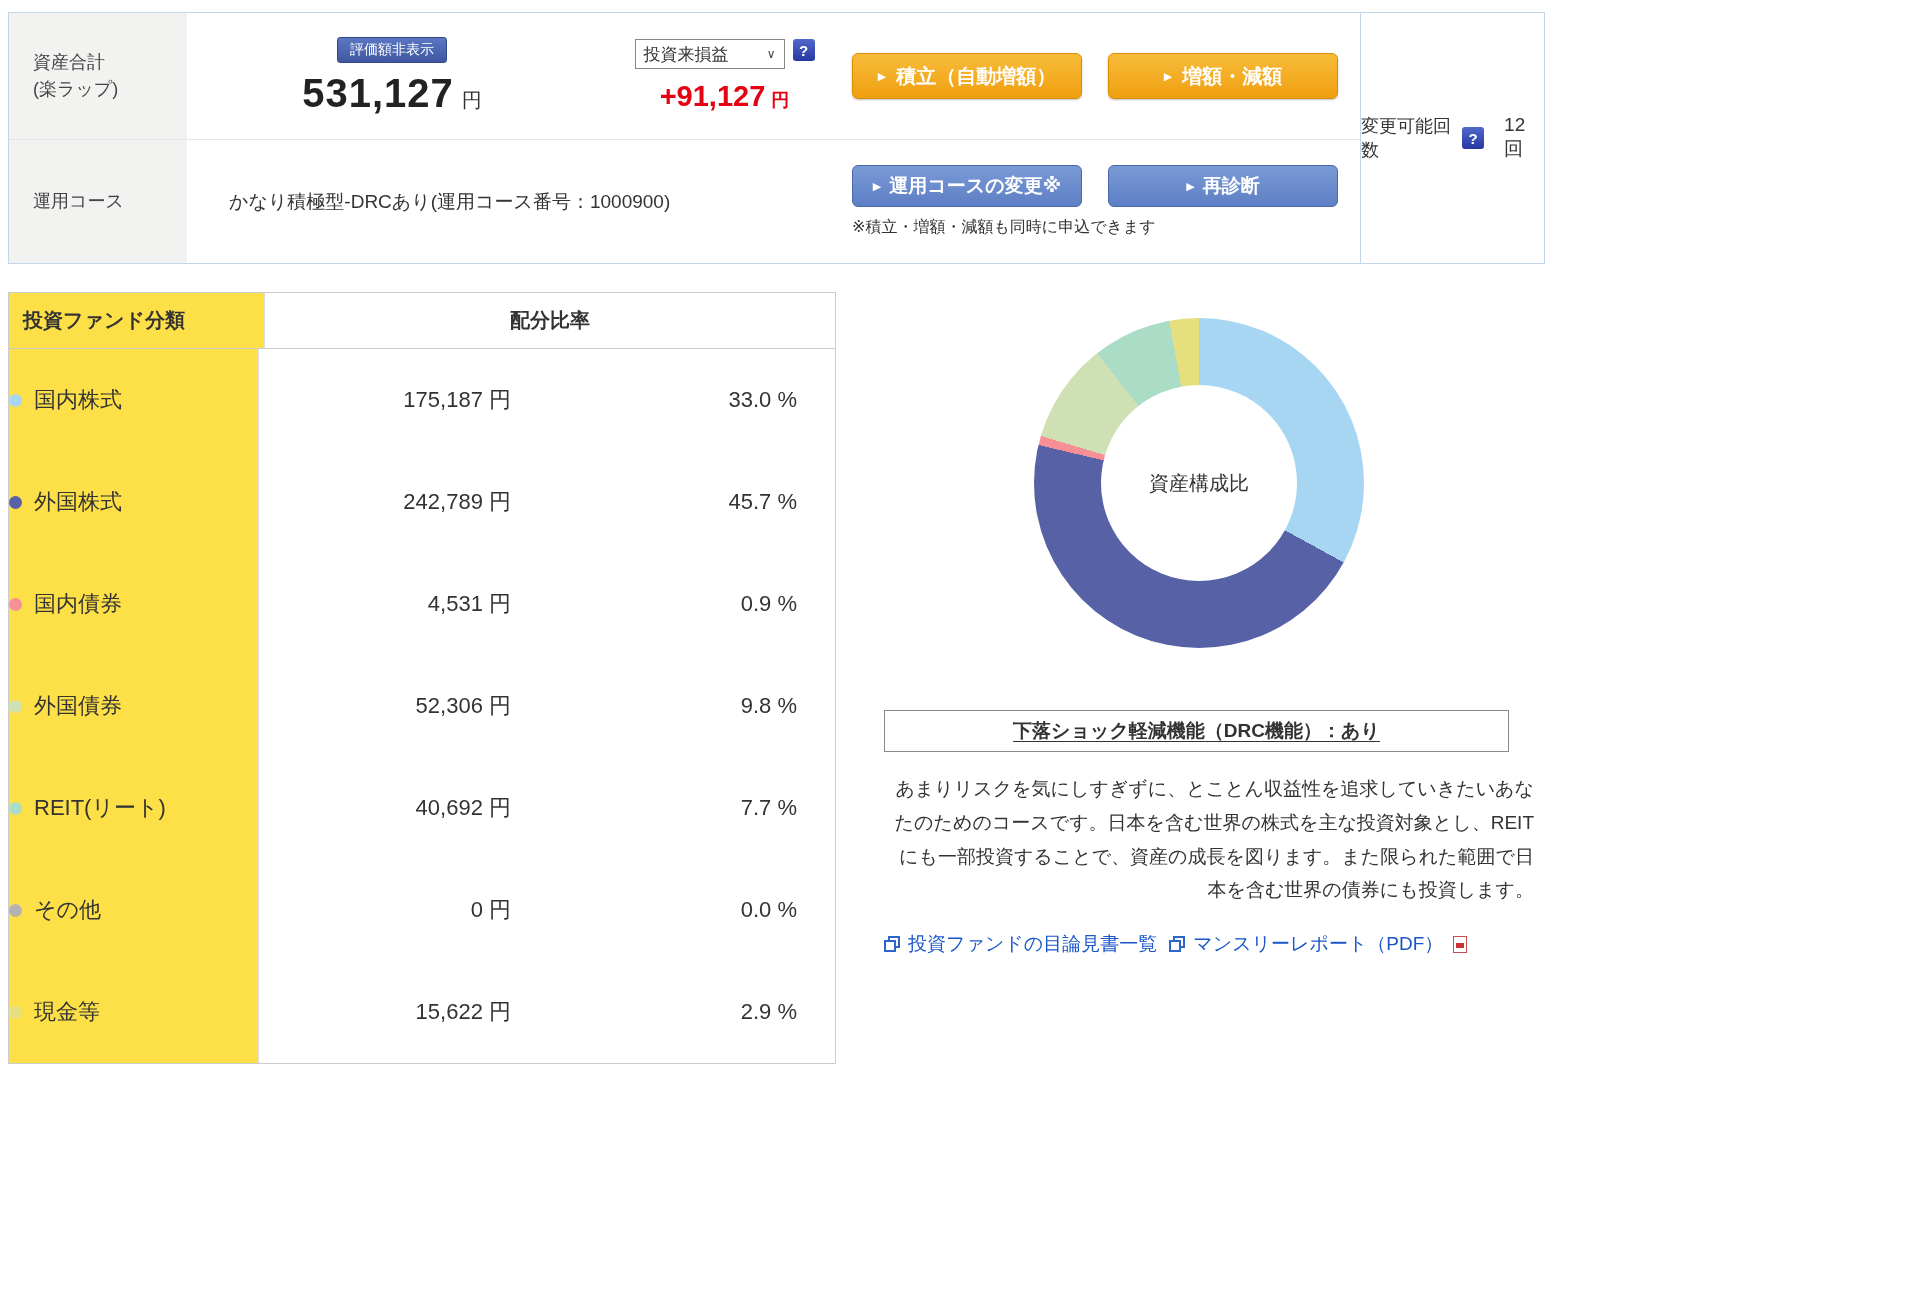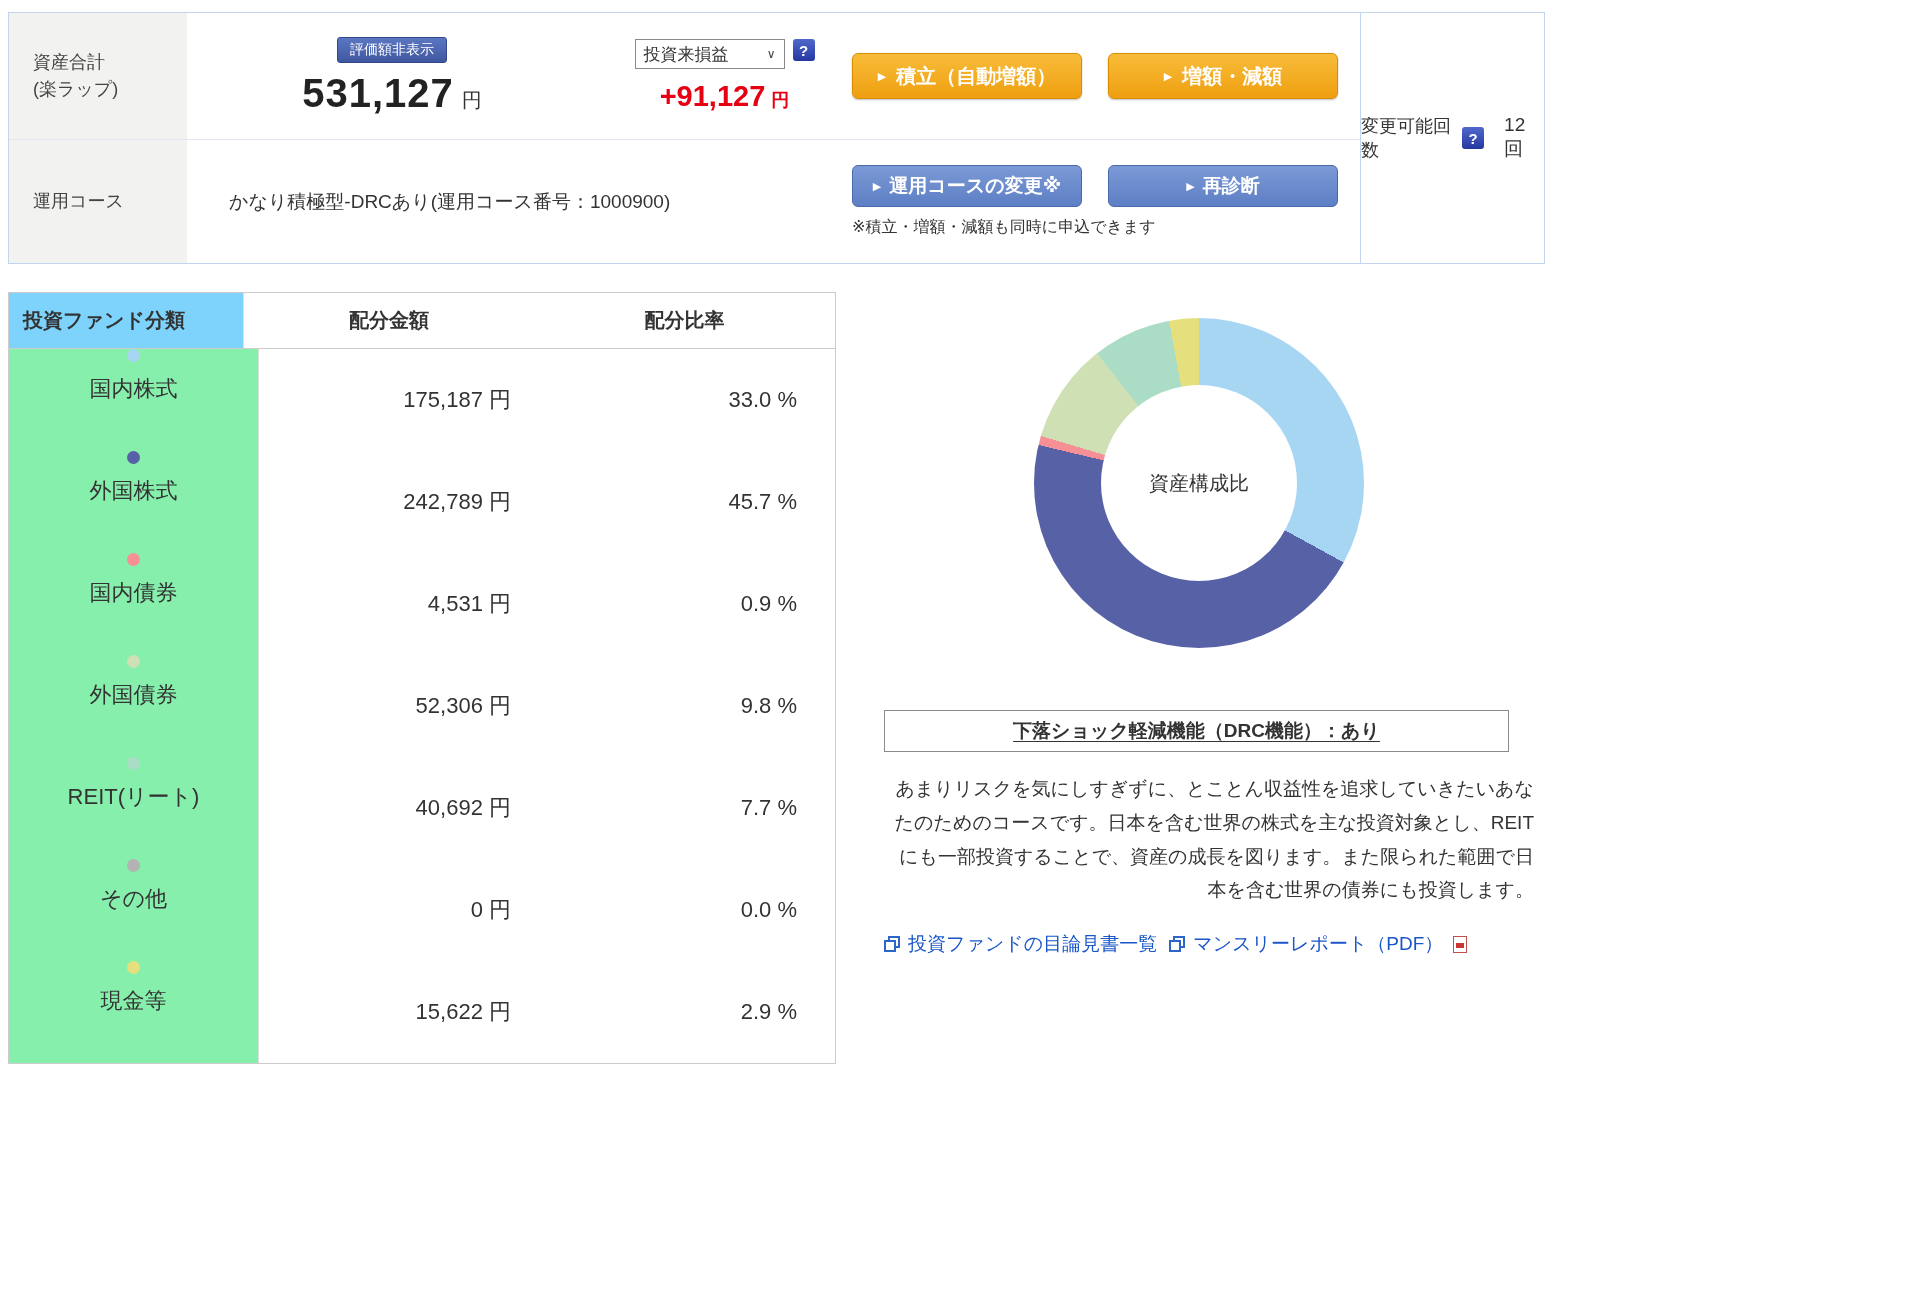--- a/index.html
+++ b/index.html
@@ -77,25 +77,25 @@
     align-items: center; justify-content: center; gap: 20px; font-size: 18px;
   }
   .cc-label { display: flex; align-items: center; gap: 10px; }
   .cc-value { font-size: 19px; }
 
   
   .bottom { display: flex; margin-top: 28px; }
 
   .alloc-table { width: 828px; border: 1px solid #ccc; background: #fff; }
   .t-header { display: flex; height: 56px; border-bottom: 1px solid #ccc; font-size: 20px; font-weight: bold; color: #333; }
-  .th-label { width: 235px; background: #7dd3fc; border-right: 1px solid #ddd; display: flex; align-items: center; padding-left: 14px; }
+  .th-label { width: 256px; background: #fde047; border-right: 1px solid #ddd; display: flex; align-items: center; padding-left: 14px; }
   .th-amount { width: 290px; display: flex; align-items: center; justify-content: center; }
   .th-ratio { flex: 1; display: flex; align-items: center; justify-content: center; }
   .t-row { display: flex; height: 102px; }
-  .row-label { width: 250px; background: #86efac; border-right: 1px solid #ddd; display: flex; align-items: center; gap: 12px; font-size: 22px; flex-direction: column; }
+  .row-label { width: 250px; background: #fde047; border-right: 1px solid #ddd; display: flex; align-items: center; gap: 12px; font-size: 22px; }
   .dot { width: 13px; height: 13px; border-radius: 50%; flex: none; }
   .row-amount { width: 290px; display: flex; align-items: center; justify-content: flex-end; padding-right: 38px; font-size: 22px; }
   .row-ratio { flex: 1; display: flex; align-items: center; justify-content: flex-end; padding-right: 38px; font-size: 22px; }
 
   .right-col { margin-left: 48px; width: 662px; text-align: right; }
   .donut-wrap { width: 330px; height: 330px; margin: 26px 0 0 150px; position: relative; border-radius: 50%; }
   .donut-hole {
     position: absolute; left: 50%; top: 50%; transform: translate(-50%, -50%);
     width: 196px; height: 196px; background: #fff; border-radius: 50%;
     display: flex; align-items: center; justify-content: center; font-size: 20px; color: #333;
@@ -191,21 +191,20 @@
       </div>
       <div class="cc-value">12 回</div>
     </div>
   </div>
 
   <div class="bottom">
 
     <div class="alloc-table">
       <div class="t-header">
         <div class="th-label">投資ファンド分類</div>
-        <div class="th-amount">配分金額</div>
         <div class="th-ratio">配分比率</div>
       </div>
 
       <div class="t-row">
         <div class="row-label">
           <span class="dot" style="background: rgb(167, 214, 243);"></span>
           <span>国内株式</span>
         </div>
         <div class="row-amount">175,187 円</div>
         <div class="row-ratio">33.0 %</div>

